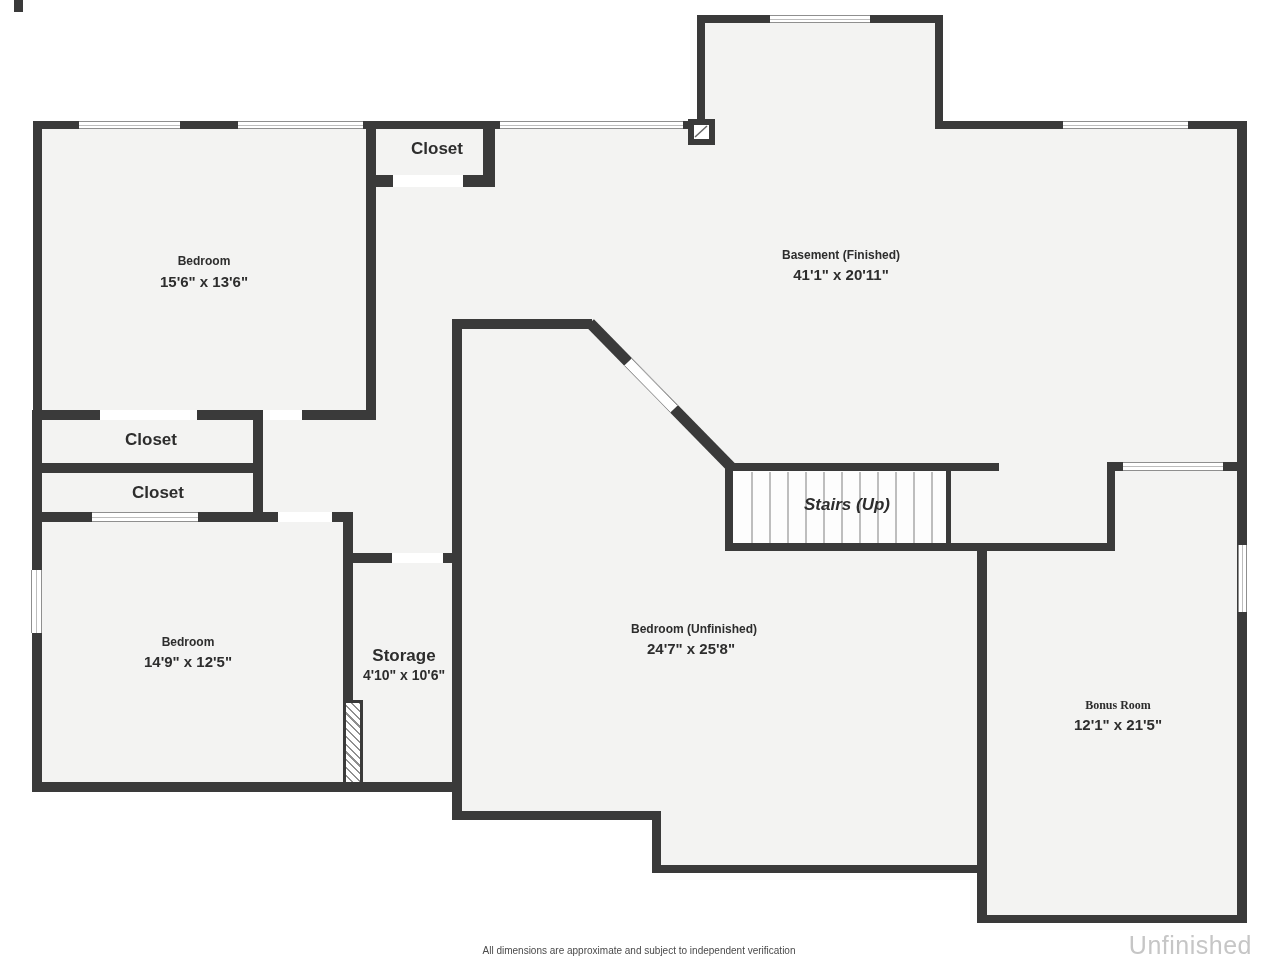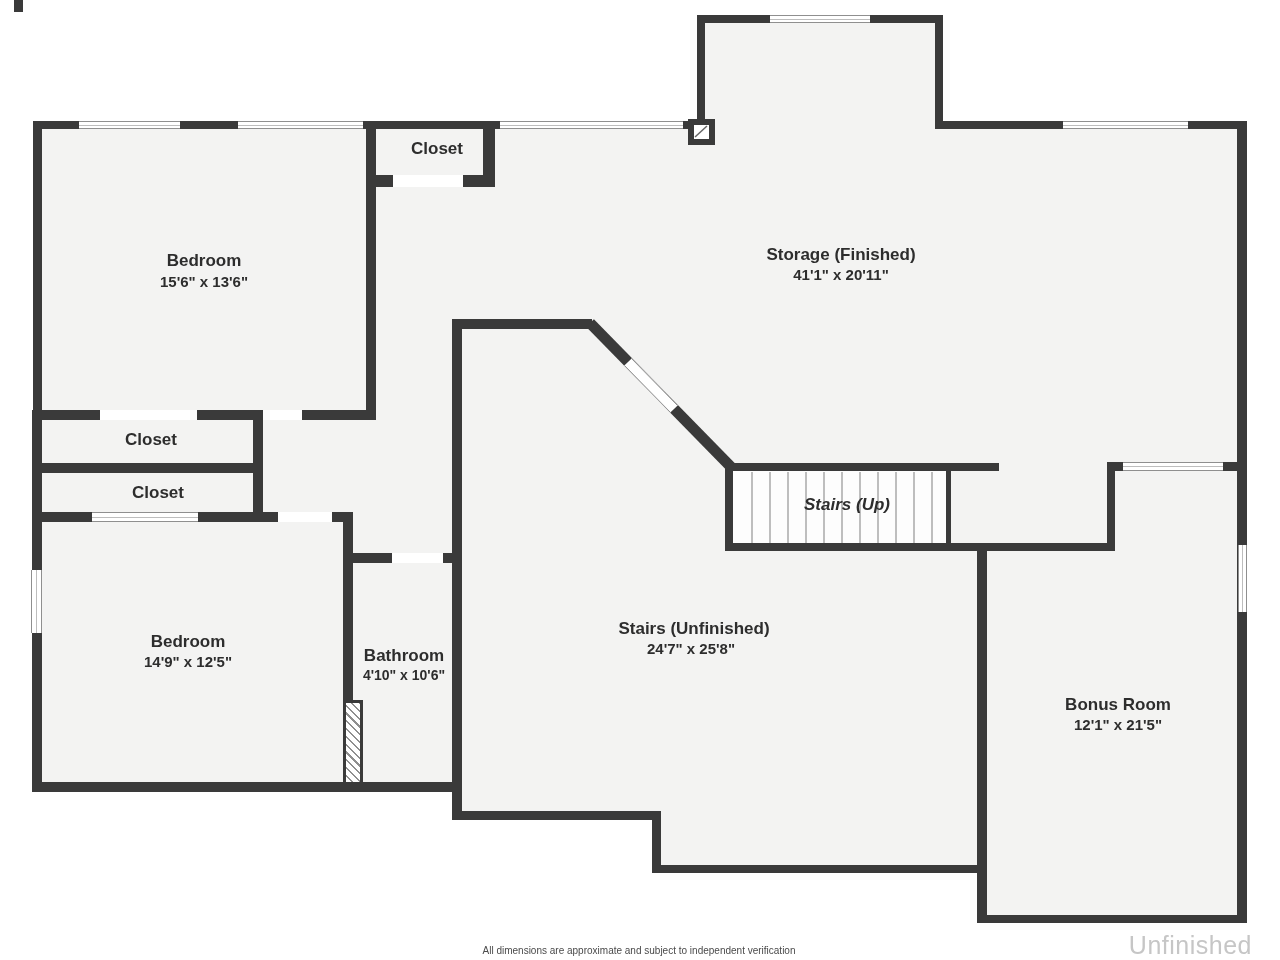--- a/index.html
+++ b/index.html
@@ -7,21 +7,21 @@
         font-family:"Liberation Sans",sans-serif;}
   #plan i{display:block;position:absolute;}
   .f{background:#f3f3f2;}
   .w{background:#3a3a3a;}
   .g{background:#ffffff;}
   .wh{background:#ffffff;border-top:1px solid #8f8f8f;border-bottom:1px solid #8f8f8f;box-sizing:border-box;}
   .wh::after{content:"";position:absolute;left:0;right:0;top:50%;height:1px;margin-top:-0.5px;background:#bdbdbd;}
   .wv{background:#ffffff;border-left:1px solid #8f8f8f;border-right:1px solid #8f8f8f;box-sizing:border-box;}
   .wv::after{content:"";position:absolute;top:0;bottom:0;left:50%;width:1px;margin-left:-0.5px;background:#bdbdbd;}
   .t{position:absolute;transform:translate(-50%,-50%);font-weight:700;color:#2d2d2d;white-space:nowrap;}
-  .s19{font-size:17px;}
+  .s19{font-size:12px;}
   .s17{font-size:17px;}
   .s15{font-size:15px;}
   .s14{font-size:14px;}
   #hatch{position:absolute;left:343px;top:700px;width:20px;height:85px;box-sizing:border-box;
          border:3px solid #3a3a3a;
          background:repeating-linear-gradient(45deg,#ffffff 0px,#ffffff 4px,#8f8f8f 4px,#8f8f8f 5.5px);}
   #fbox{position:absolute;left:688px;top:119px;width:27px;height:26px;background:#3a3a3a;}
   #fbox-in{position:absolute;left:6px;top:6px;width:15px;height:14px;background:#ffffff;}
   #stairpad{position:absolute;left:733px;top:471px;width:213px;height:72px;background:#fdfdfd;}
   #overlay{position:absolute;left:0;top:0;pointer-events:none;}
@@ -117,37 +117,37 @@
     <line x1="914" y1="472" x2="914" y2="543" stroke="#a8a8a8" stroke-width="1.5"></line>
     <line x1="932" y1="472" x2="932" y2="543" stroke="#a8a8a8" stroke-width="1.5"></line>
     <line x1="695" y1="137" x2="707" y2="126" stroke="#666666" stroke-width="1.5"></line>
   </svg>
 
   <div class="t s19" style="left:204px;top:261px;">Bedroom</div>
   <div class="t s15" style="left:204px;top:281px;">15'6" x 13'6"</div>
 
   <div class="t s17" style="left:437px;top:149px;">Closet</div>
 
-  <div class="t s19" style="left:841px;top:255px;">Storage (Finished)</div>
+  <div class="t s19" style="left:841px;top:255px;">Basement (Finished)</div>
   <div class="t s15" style="left:841px;top:274px;">41'1" x 20'11"</div>
 
   <div class="t s17" style="left:151px;top:440px;">Closet</div>
   <div class="t s17" style="left:158px;top:493px;">Closet</div>
 
   <div class="t s19" style="left:188px;top:642px;">Bedroom</div>
   <div class="t s15" style="left:188px;top:661px;">14'9" x 12'5"</div>
 
-  <div class="t s17" style="left:404px;top:656px;">Bathroom</div>
+  <div class="t s17" style="left:404px;top:656px;">Storage</div>
   <div class="t s14" style="left:404px;top:675px;">4'10" x 10'6"</div>
 
-  <div class="t s19" style="left:694px;top:629px;">Stairs (Unfinished)</div>
+  <div class="t s19" style="left:694px;top:629px;">Bedroom (Unfinished)</div>
   <div class="t s15" style="left:691px;top:648px;">24'7" x 25'8"</div>
 
   <div class="t s17" style="left:847px;top:505px;font-style:italic;">Stairs (Up)</div>
 
-  <div class="t s19" style="left:1118px;top:705px;">Bonus Room</div>
+  <div class="t s19" style="left:1118px;top:705px;font-family:Liberation Serif, serif;">Bonus Room</div>
   <div class="t s15" style="left:1118px;top:724px;">12'1" x 21'5"</div>
 
   <div id="footer-note">All dimensions are approximate and subject to independent verification</div>
   <div id="watermark">Unfinished</div>
   <div id="corner-mark"></div>
 
 </div>
 
 </body></html>

